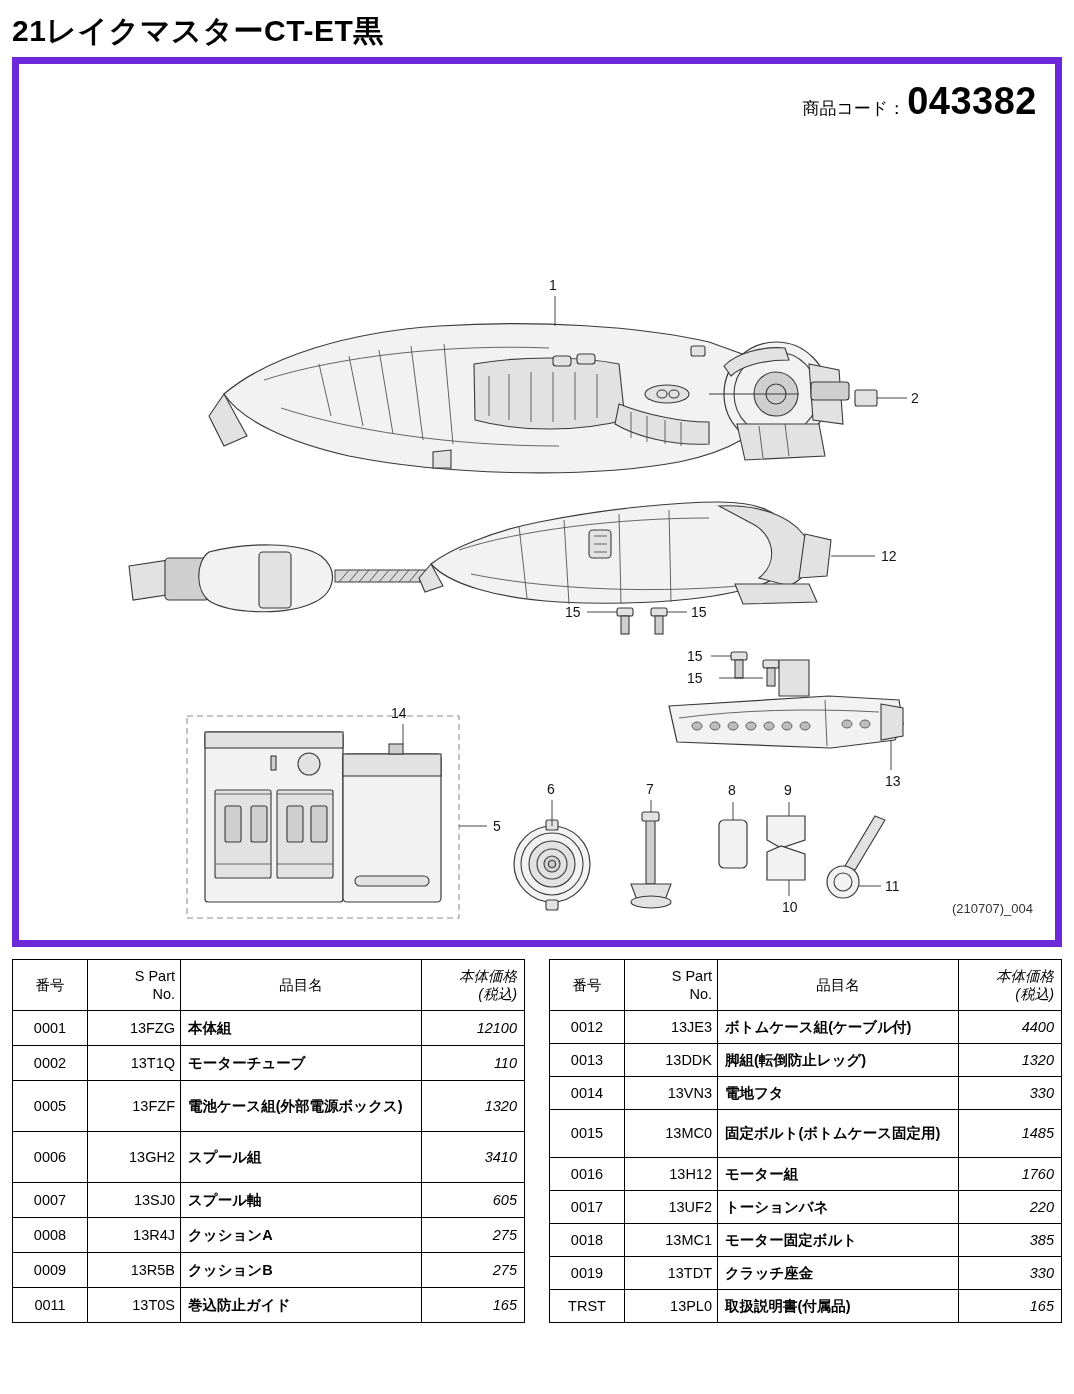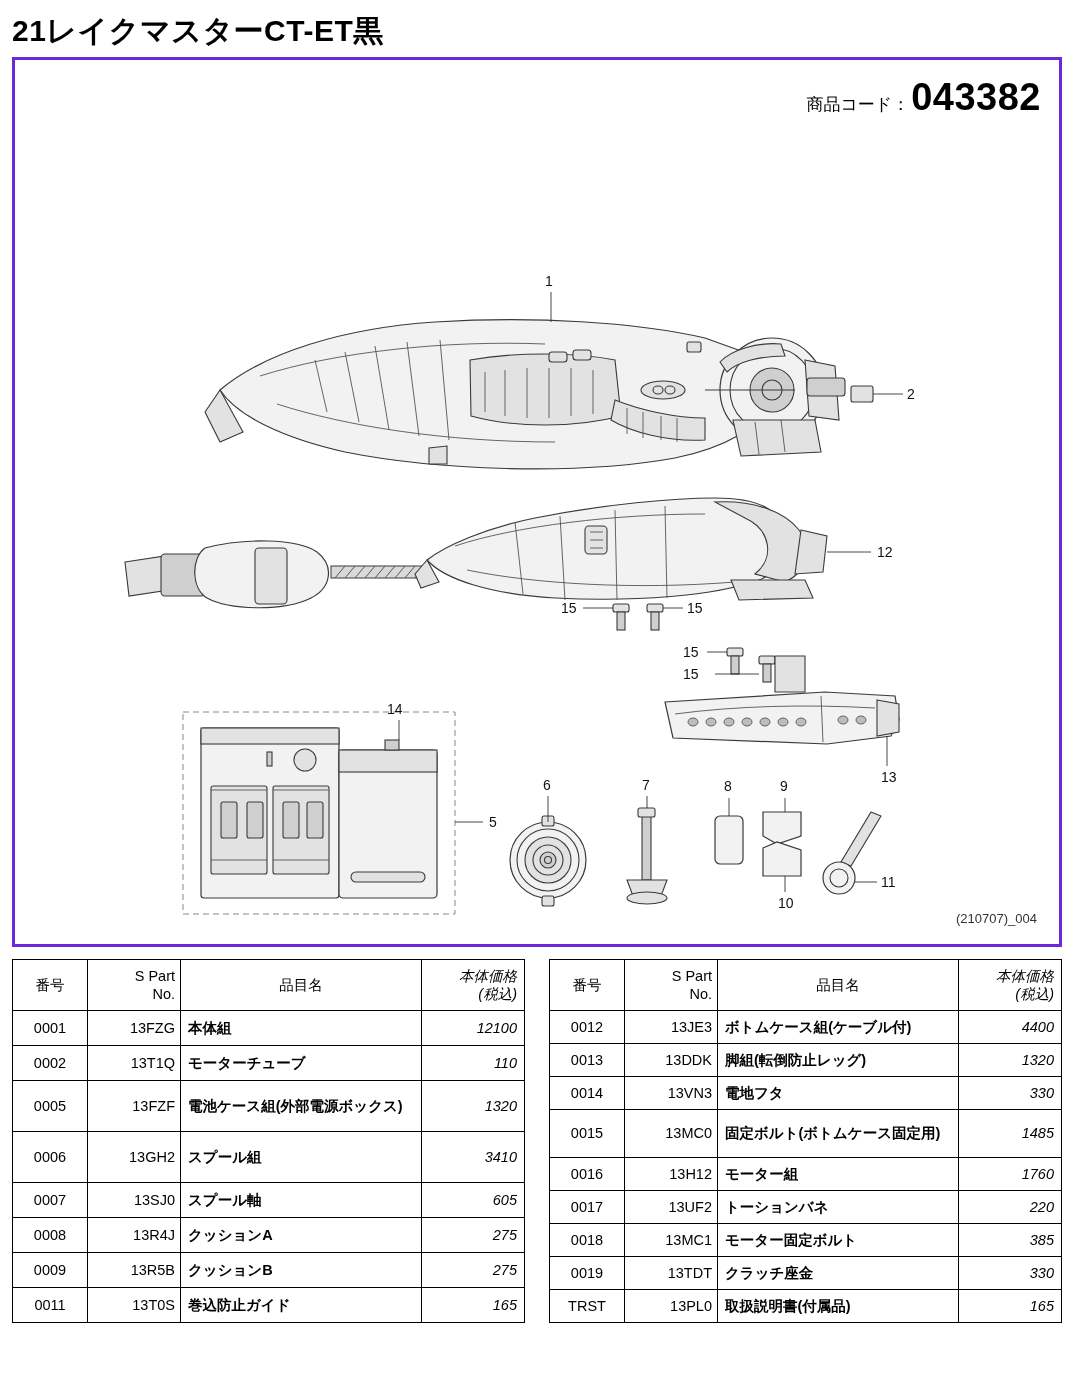--- a/index.html
+++ b/index.html
@@ -21,21 +21,21 @@
   .title{
     font-size:30px;
     font-weight:bold;
     letter-spacing:0.5px;
     padding:14px 0 10px 12px;
     line-height:1.1;
   }
   
   .diagram-panel{
     margin:0 12px;
-    border:3px solid #6d28d9;
+    border:7px solid #6d28d9;
     height:890px;
     position:relative;
     box-sizing:border-box;
     overflow:hidden;
     background:#fff;
   }
   .product-code{
     position:absolute;
     top:16px;
     right:18px;
@@ -45,21 +45,21 @@
     gap:2px;
   }
   .product-code .code-num{
     font-size:38px;
     font-weight:bold;
     letter-spacing:0.5px;
   }
   .doc-ref{
     position:absolute;
     right:22px;
-    bottom:18px;
+    bottom:24px;
     font-size:13px;
     color:#333;
   }
   .svg-wrap{position:absolute;left:0;top:0;width:100%;height:100%;}
   
   .tables{
     display:flex;
     gap:24px;
     margin:12px 12px 10px 12px;
   }

